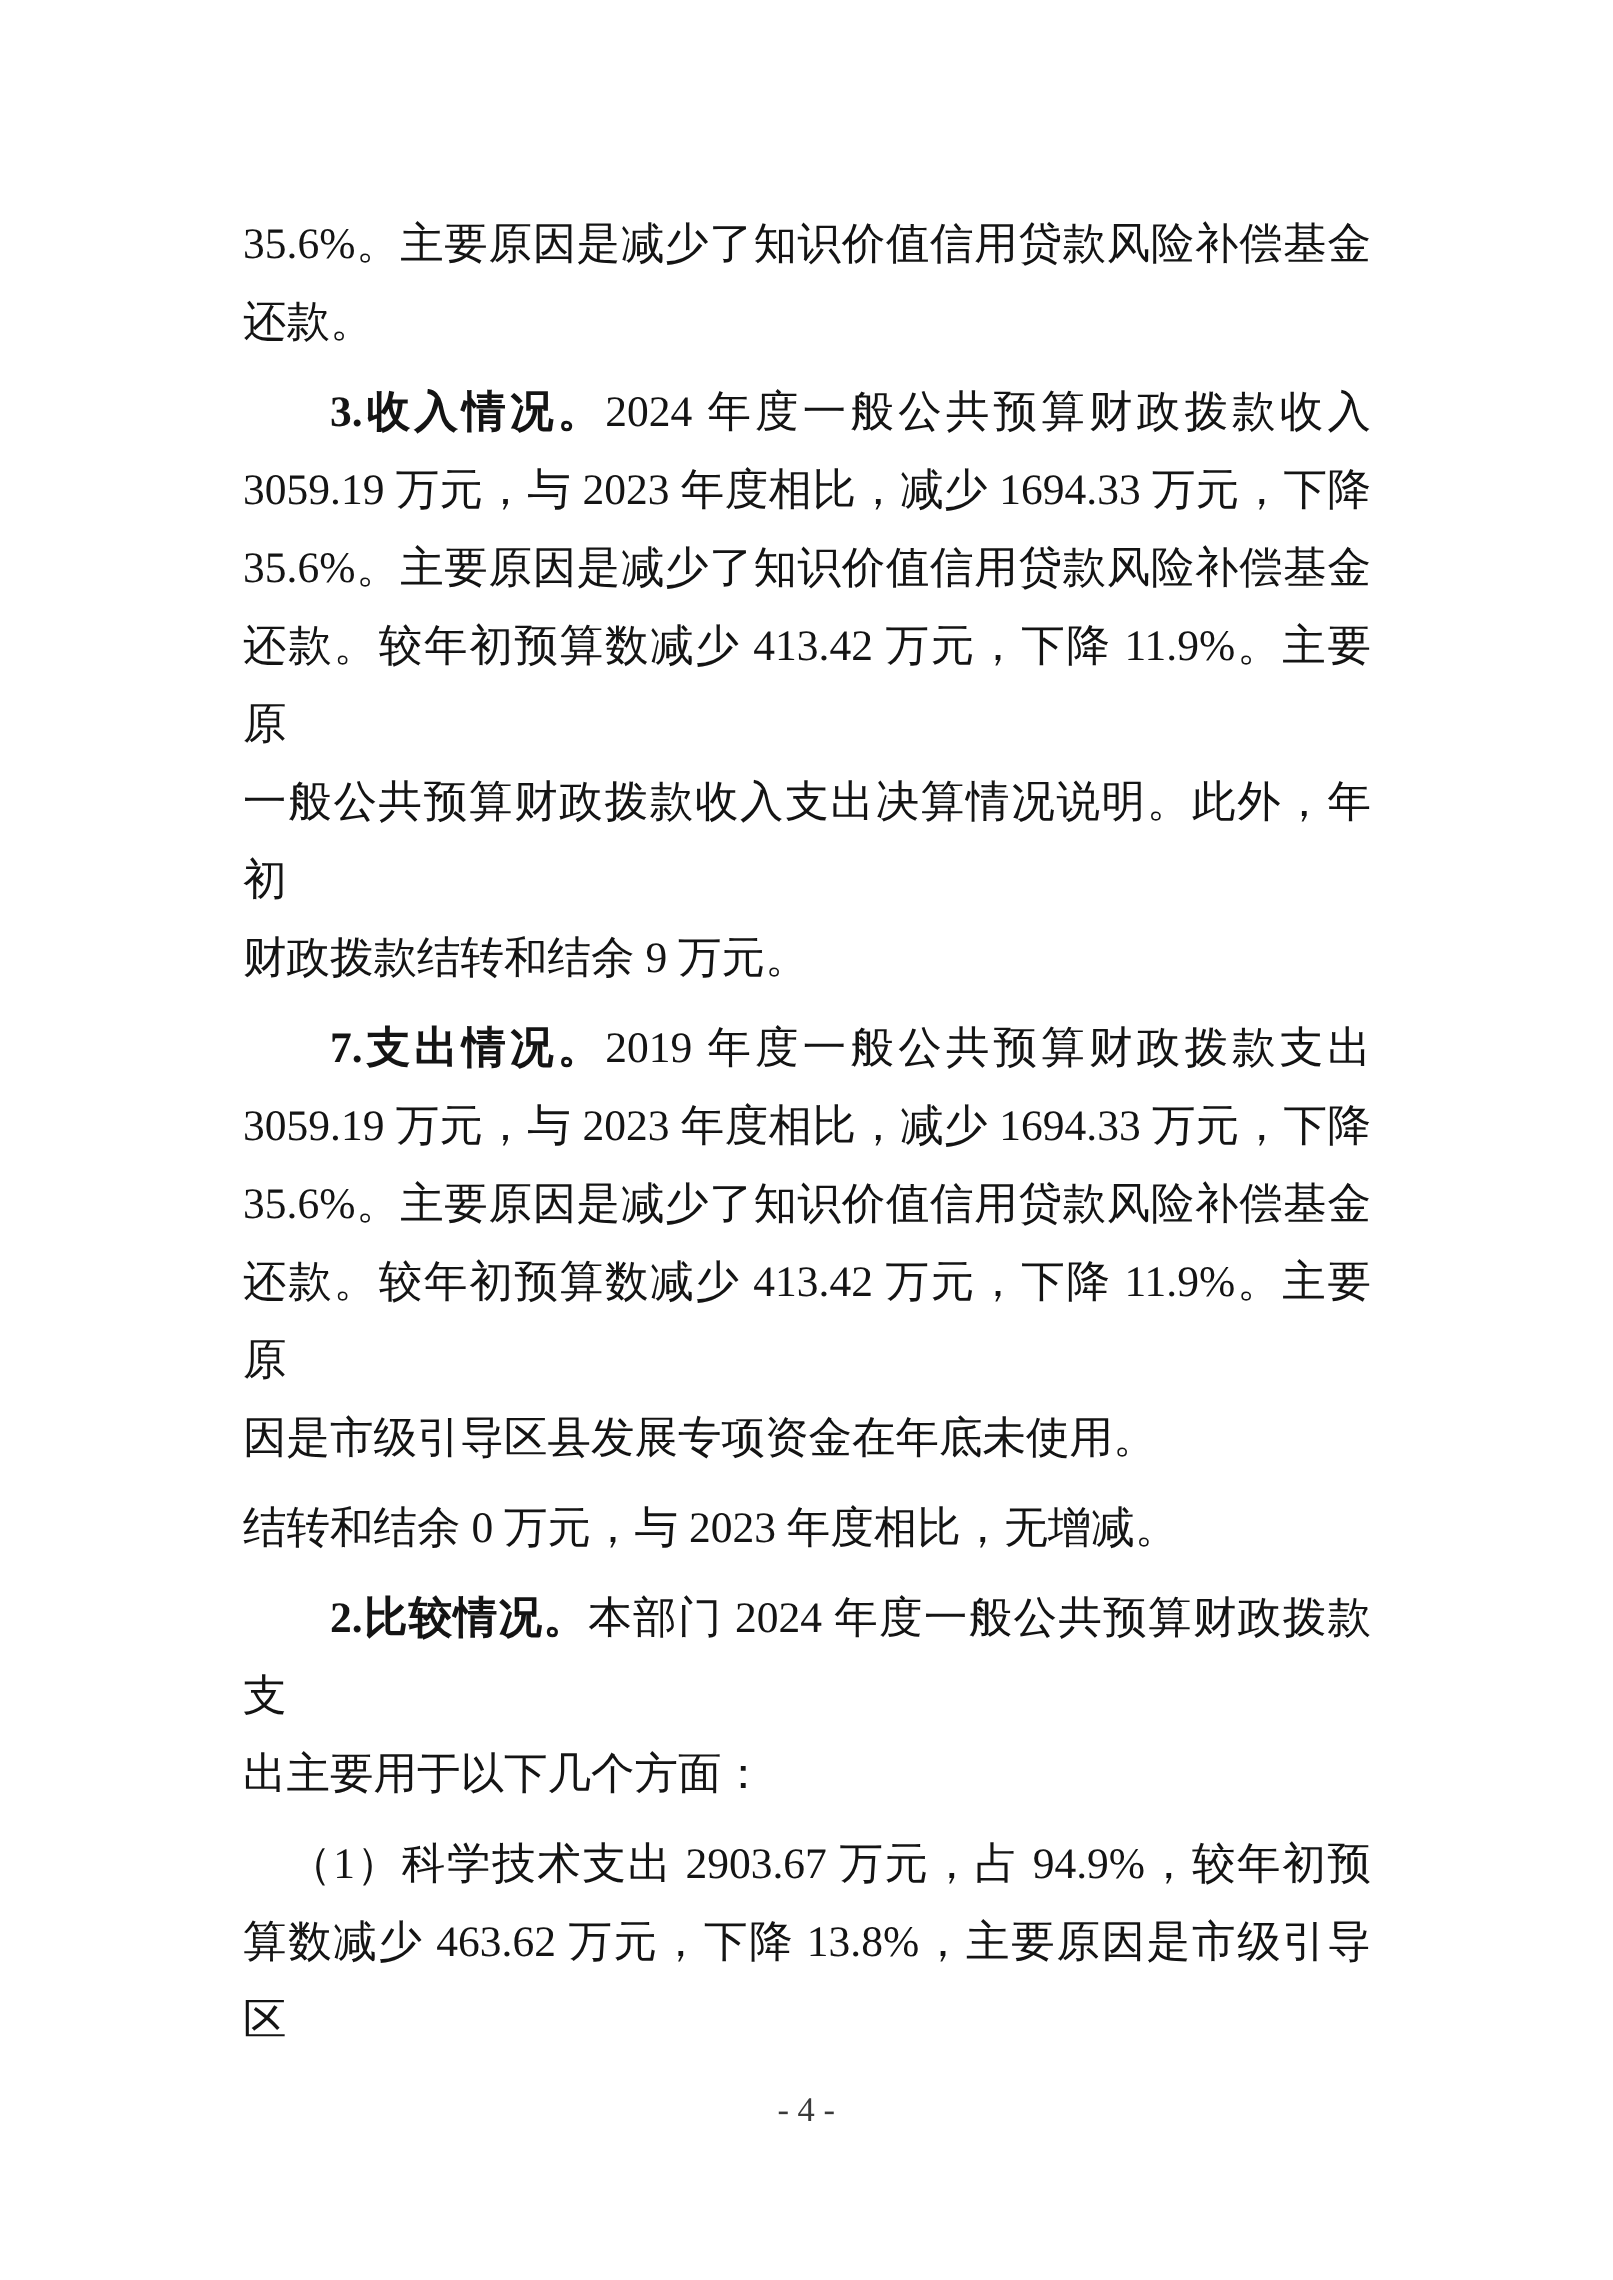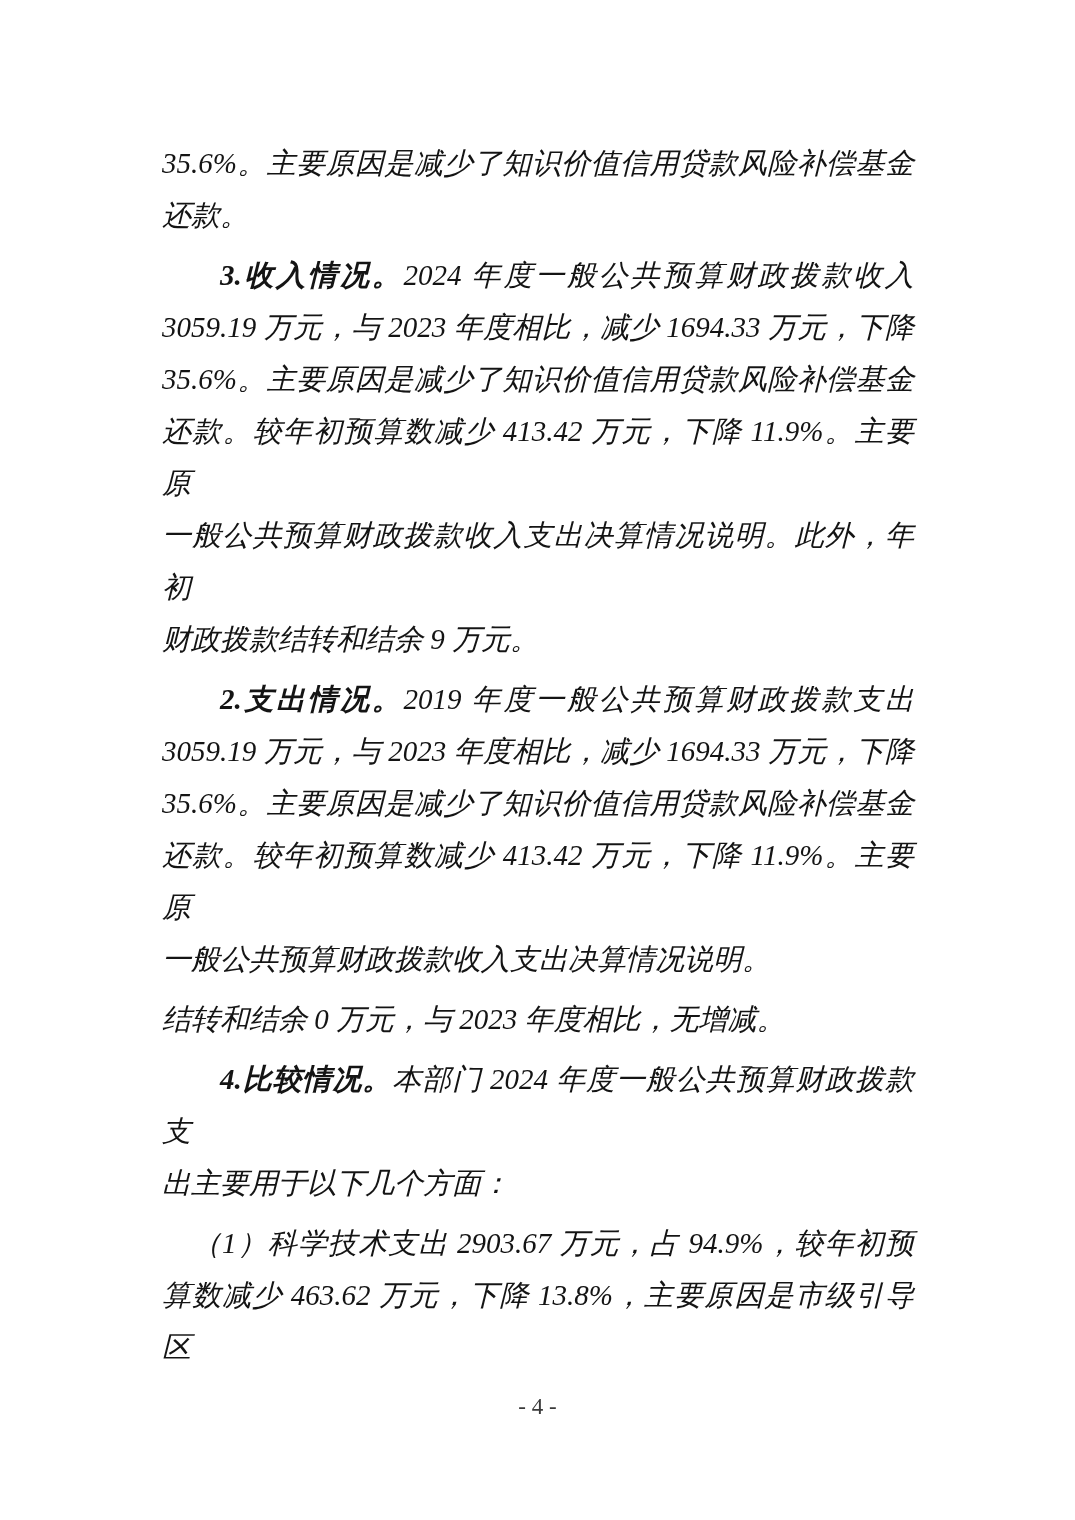--- a/index.html
+++ b/index.html
@@ -23,21 +23,20 @@
     top: 137px;
     width: 752px;
   }
   .para {
     margin: 0 0 8px 0;
   }
   .line {
     font-size: 29px;
     line-height: 52px;
     text-align: left;
-    font-style: italic;
   }
   
   .line.j {
     text-align: justify;
     text-align-last: justify;
   }
   .indent   { text-indent: 58px; }
   .indent-s { text-indent: 30px; }
   .bold     { font-weight: bold; }
   .heading .line { font-weight: bold; }
@@ -67,33 +66,33 @@
     <div class="para">
       <div class="line j indent"><span class="bold">3.收入情况。</span><span>2024 年度一般公共预算财政拨款收入</span></div>
       <div class="line j">3059.19 万元，与 2023 年度相比，减少 1694.33 万元，下降</div>
       <div class="line j">35.6%。主要原因是减少了知识价值信用贷款风险补偿基金</div>
       <div class="line j">还款。较年初预算数减少 413.42 万元，下降 11.9%。主要原</div>
       <div class="line j">一般公共预算财政拨款收入支出决算情况说明。此外，年初</div>
       <div class="line">财政拨款结转和结余 9 万元。</div>
     </div>
 
     <div class="para">
-      <div class="line j indent"><span class="bold">2.支出情况。</span><span>2019 年度一般公共预算财政拨款支出</span></div>
+      <div class="line j indent"><span class="bold">7.支出情况。</span><span>2019 年度一般公共预算财政拨款支出</span></div>
       <div class="line j">3059.19 万元，与 2023 年度相比，减少 1694.33 万元，下降</div>
       <div class="line j">35.6%。主要原因是减少了知识价值信用贷款风险补偿基金</div>
       <div class="line j">还款。较年初预算数减少 413.42 万元，下降 11.9%。主要原</div>
-      <div class="line">一般公共预算财政拨款收入支出决算情况说明。</div>
+      <div class="line">因是市级引导区县发展专项资金在年底未使用。</div>
     </div>
 
     <div class="para">
       <div class="line">结转和结余 0 万元，与 2023 年度相比，无增减。</div>
     </div>
 
     <div class="para">
-      <div class="line j indent"><span class="bold">4.比较情况。</span><span>本部门 2024 年度一般公共预算财政拨款支</span></div>
+      <div class="line j indent"><span class="bold">2.比较情况。</span><span>本部门 2024 年度一般公共预算财政拨款支</span></div>
       <div class="line">出主要用于以下几个方面：</div>
     </div>
 
     <div class="para">
       <div class="line j indent-s">（1）科学技术支出 2903.67 万元，占 94.9%，较年初预</div>
       <div class="line j">算数减少 463.62 万元，下降 13.8%，主要原因是市级引导区</div>
 
     </div>
 
   </div>

